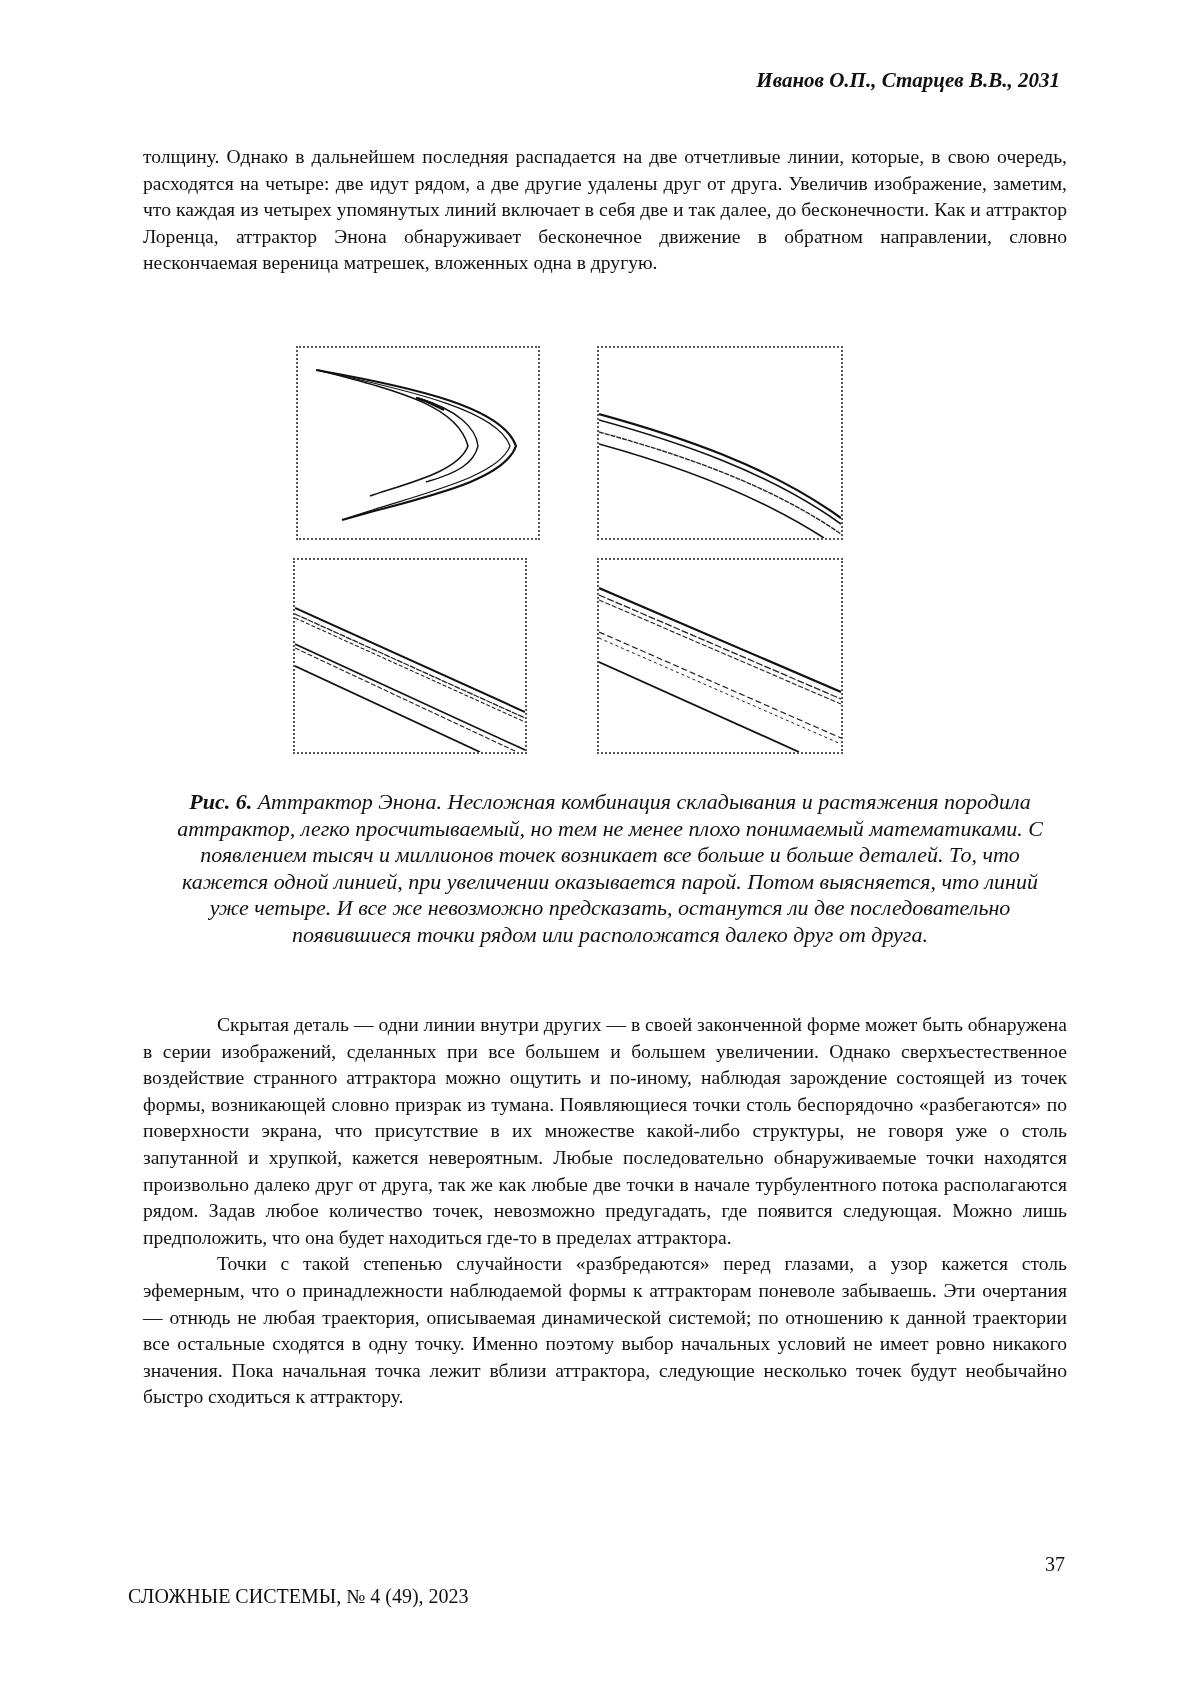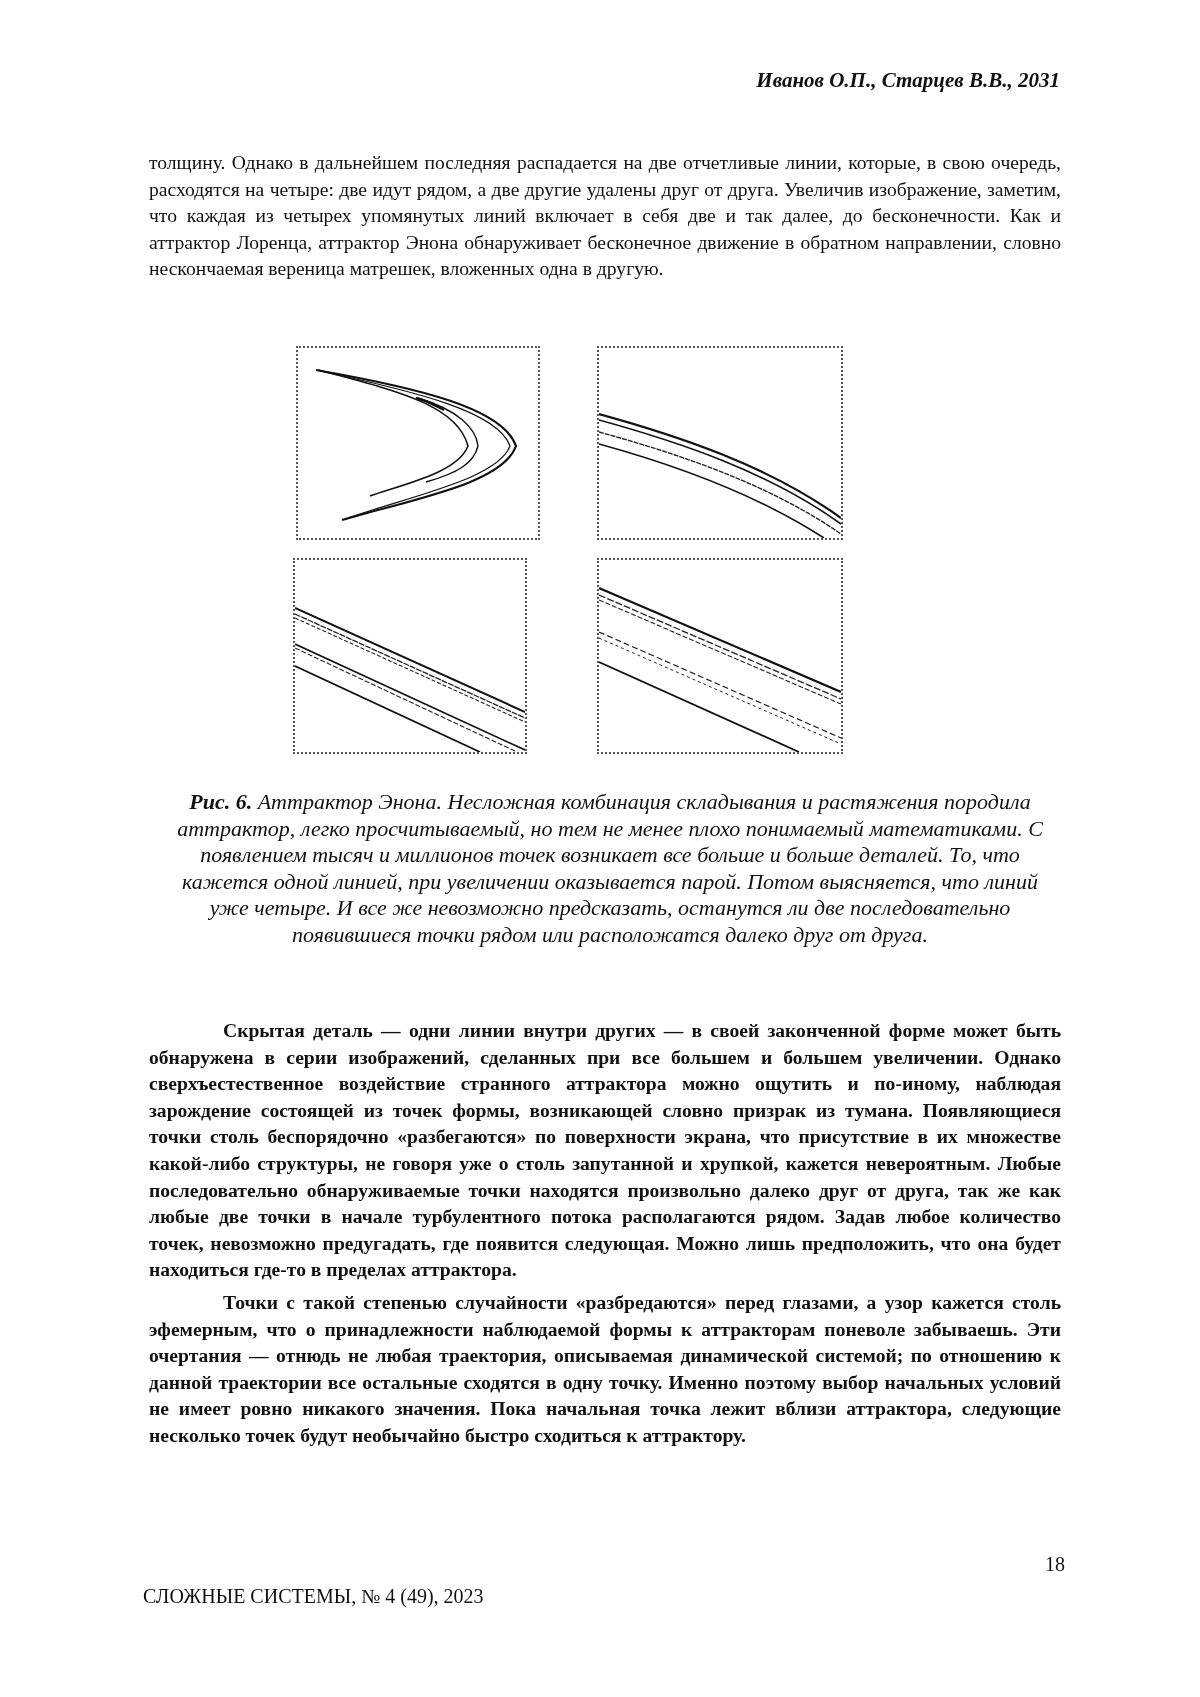--- a/index.html
+++ b/index.html
@@ -2,32 +2,32 @@
 <html><head>
 <meta charset="utf-8">
 <style>
   html, body { margin: 0; padding: 0; background: #ffffff; }
   body { width: 1200px; height: 1697px; position: relative; overflow: hidden;
          font-family: "Liberation Serif", serif; color: #111; }
   .running-head { position: absolute; top: 68px; right: 140px; font-size: 21px;
                   font-weight: bold; font-style: italic; }
   .text-block { position: absolute; left: 143px; width: 924px; font-size: 19.6px;
                 line-height: 26.6px; text-align: justify; }
-  .text-block p { margin: 6px; }
+  .text-block p { margin: 0; }
   .p1 { top: 144px; }
   .indent { text-indent: 74px; }
   .figure { position: absolute; left: 288px; top: 342px; width: 560px; height: 414px; }
   .panel { position: absolute; border-style: dotted; border-color: #555; border-width: 2px; }
   .panel svg { position: absolute; left: 0; top: 0; width: 100%; height: 100%; }
   .caption { position: absolute; left: 160px; width: 900px; top: 789px; font-size: 22px;
              line-height: 26.6px; text-align: center; font-style: italic; }
   .caption .fig-label { font-weight: bold; }
-  .body2 { top: 1012px; font-weight: bold; }
+  .body2 { top: 1012px; }
   .page-number { position: absolute; top: 1553px; right: 135px; font-size: 20px; }
-  .journal-footer { position: absolute; top: 1585px; left: 143px; font-size: 20px; }
+  .journal-footer { position: absolute; top: 1585px; left: 128px; font-size: 20px; }
 </style>
 </head>
 <body>
 
 <div class="running-head">Иванов О.П., Старцев В.В., 2031</div>
 
 <div class="text-block p1">
   <p>толщину. Однако в дальнейшем последняя распадается на две отчетливые линии, которые, в свою очередь, расходятся на четыре: две идут рядом, а две другие удалены друг от друга. Увеличив изображение, заметим, что каждая из четырех упомянутых линий включает в себя две и так далее, до бесконечности. Как и аттрактор Лоренца, аттрактор Энона обнаруживает бесконечное движение в обратном направлении, словно нескончаемая вереница матрешек, вложенных одна в другую.</p>
 </div>
 
@@ -77,14 +77,14 @@
 
 <div class="caption">
   <span class="fig-label">Рис. 6.</span><span> Аттрактор Энона. Несложная комбинация складывания и растяжения породила аттрактор, легко просчитываемый, но тем не менее плохо понимаемый математиками. С появлением тысяч и миллионов точек возникает все больше и больше деталей. То, что кажется одной линией, при увеличении оказывается парой. Потом выясняется, что линий уже четыре. И все же невозможно предсказать, останутся ли две последовательно появившиеся точки рядом или расположатся далеко друг от друга.</span>
 </div>
 
 <div class="text-block body2">
   <p class="indent">Скрытая деталь — одни линии внутри других — в своей законченной форме может быть обнаружена в серии изображений, сделанных при все большем и большем увеличении. Однако сверхъестественное воздействие странного аттрактора можно ощутить и по-иному, наблюдая зарождение состоящей из точек формы, возникающей словно призрак из тумана. Появляющиеся точки столь беспорядочно «разбегаются» по поверхности экрана, что присутствие в их множестве какой-либо структуры, не говоря уже о столь запутанной и хрупкой, кажется невероятным. Любые последовательно обнаруживаемые точки находятся произвольно далеко друг от друга, так же как любые две точки в начале турбулентного потока располагаются рядом. Задав любое количество точек, невозможно предугадать, где появится следующая. Можно лишь предположить, что она будет находиться где-то в пределах аттрактора.</p>
   <p class="indent">Точки с такой степенью случайности «разбредаются» перед глазами, а узор кажется столь эфемерным, что о принадлежности наблюдаемой формы к аттракторам поневоле забываешь. Эти очертания — отнюдь не любая траектория, описываемая динамической системой; по отношению к данной траектории все остальные сходятся в одну точку. Именно поэтому выбор начальных условий не имеет ровно никакого значения. Пока начальная точка лежит вблизи аттрактора, следующие несколько точек будут необычайно быстро сходиться к аттрактору.</p>
 </div>
 
-<div class="page-number">18</div>
+<div class="page-number">37</div>
 <div class="journal-footer">СЛОЖНЫЕ СИСТЕМЫ, № 4 (49), 2023</div>
 
 </body></html>

